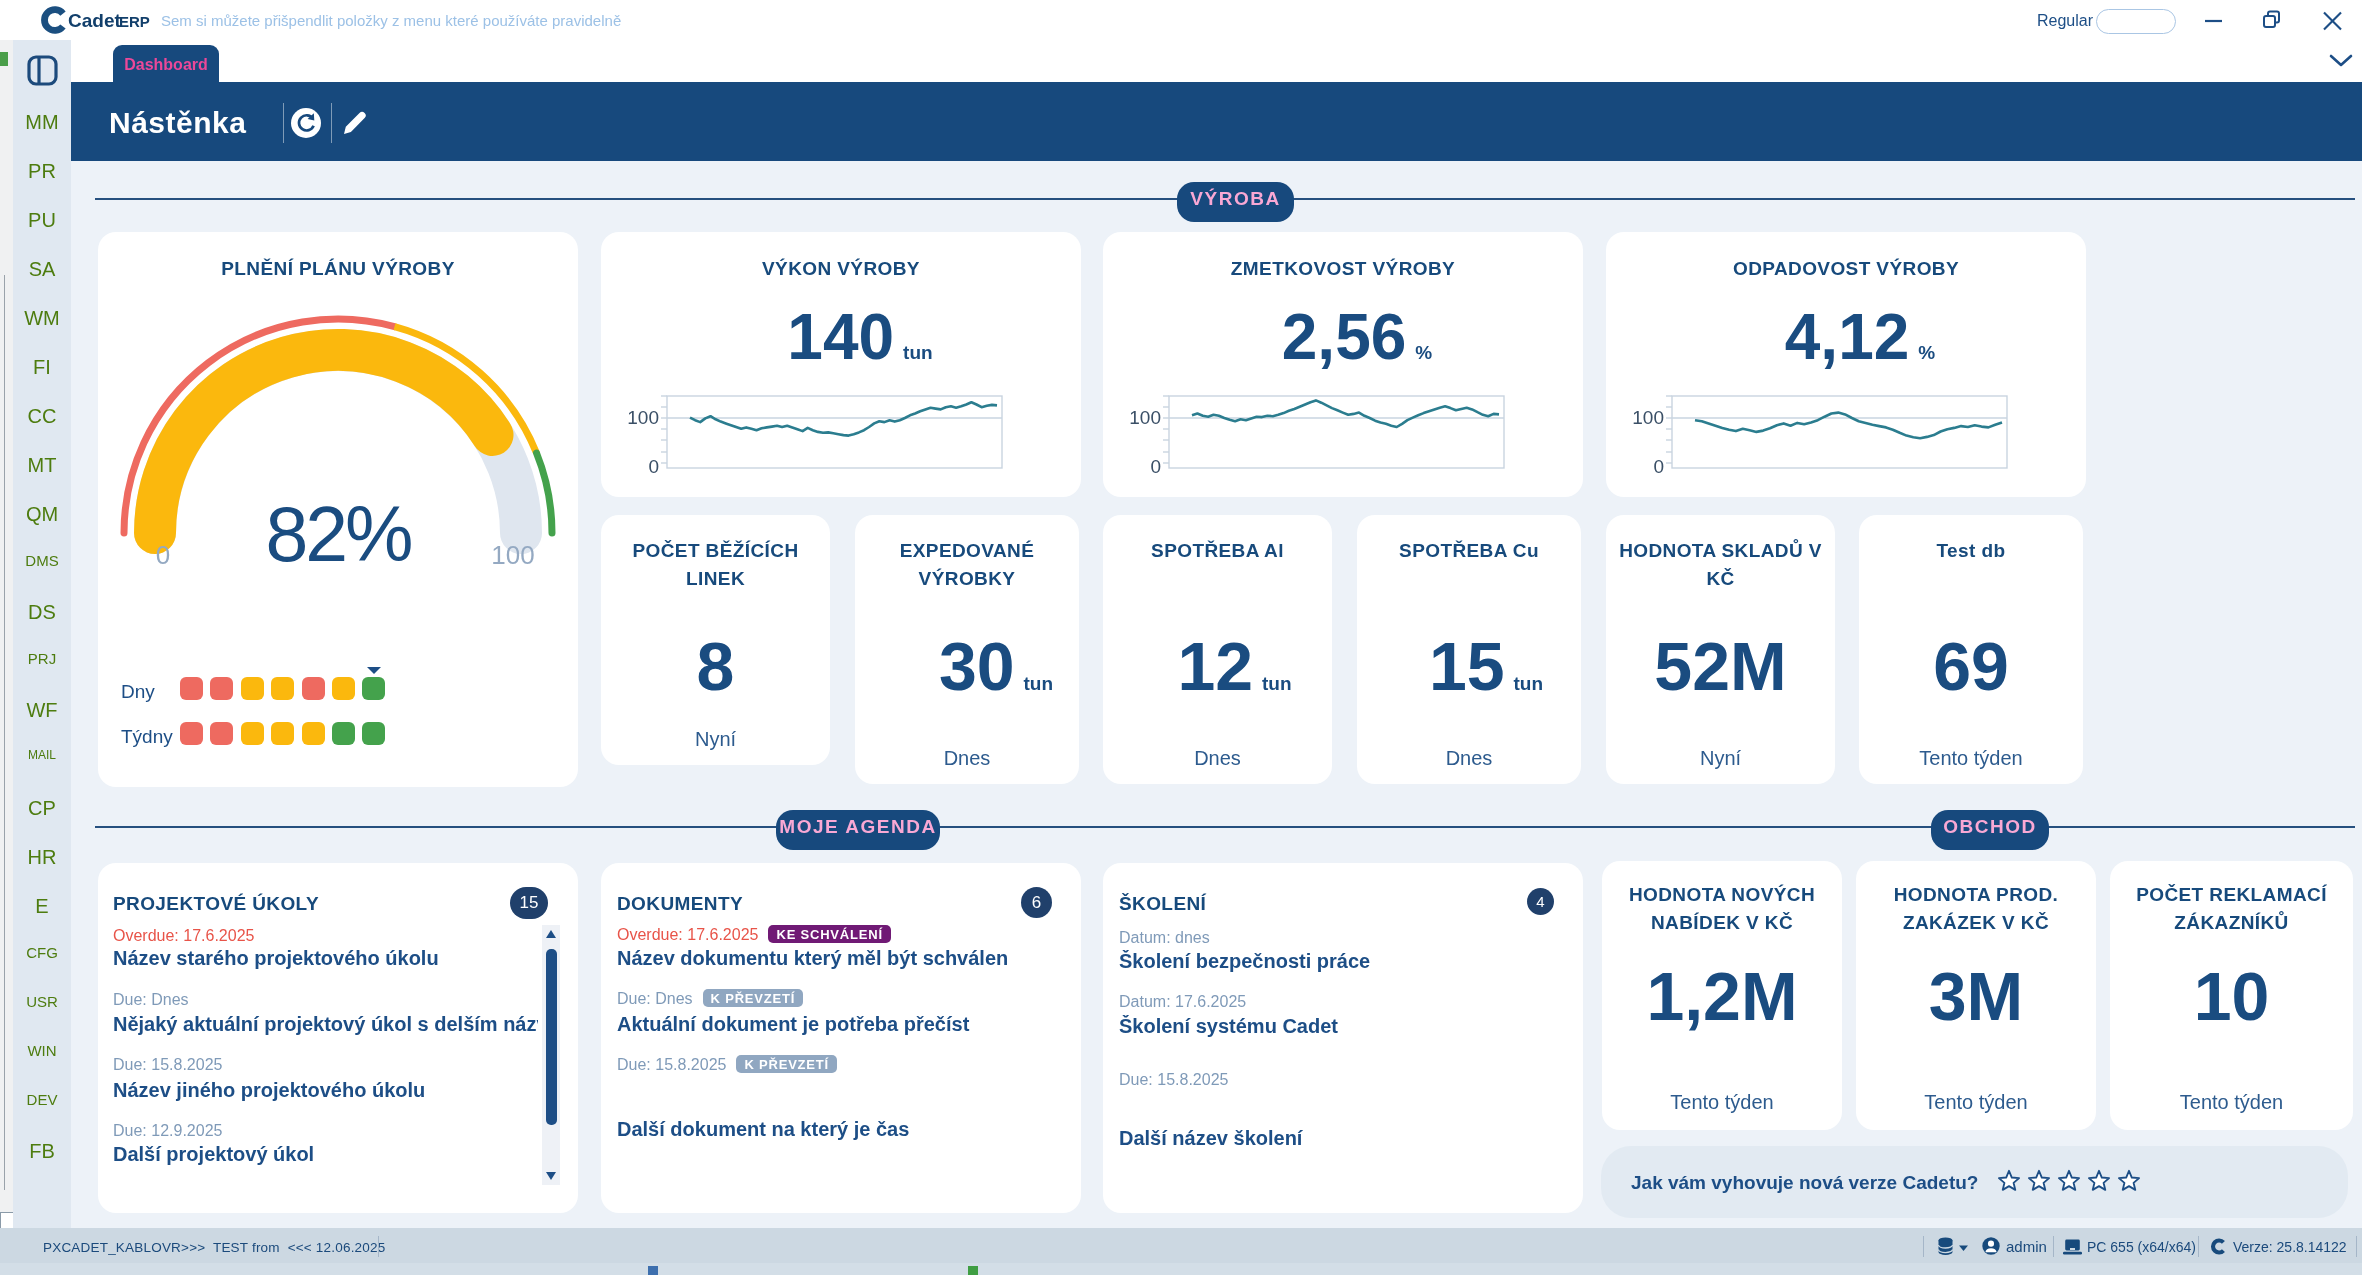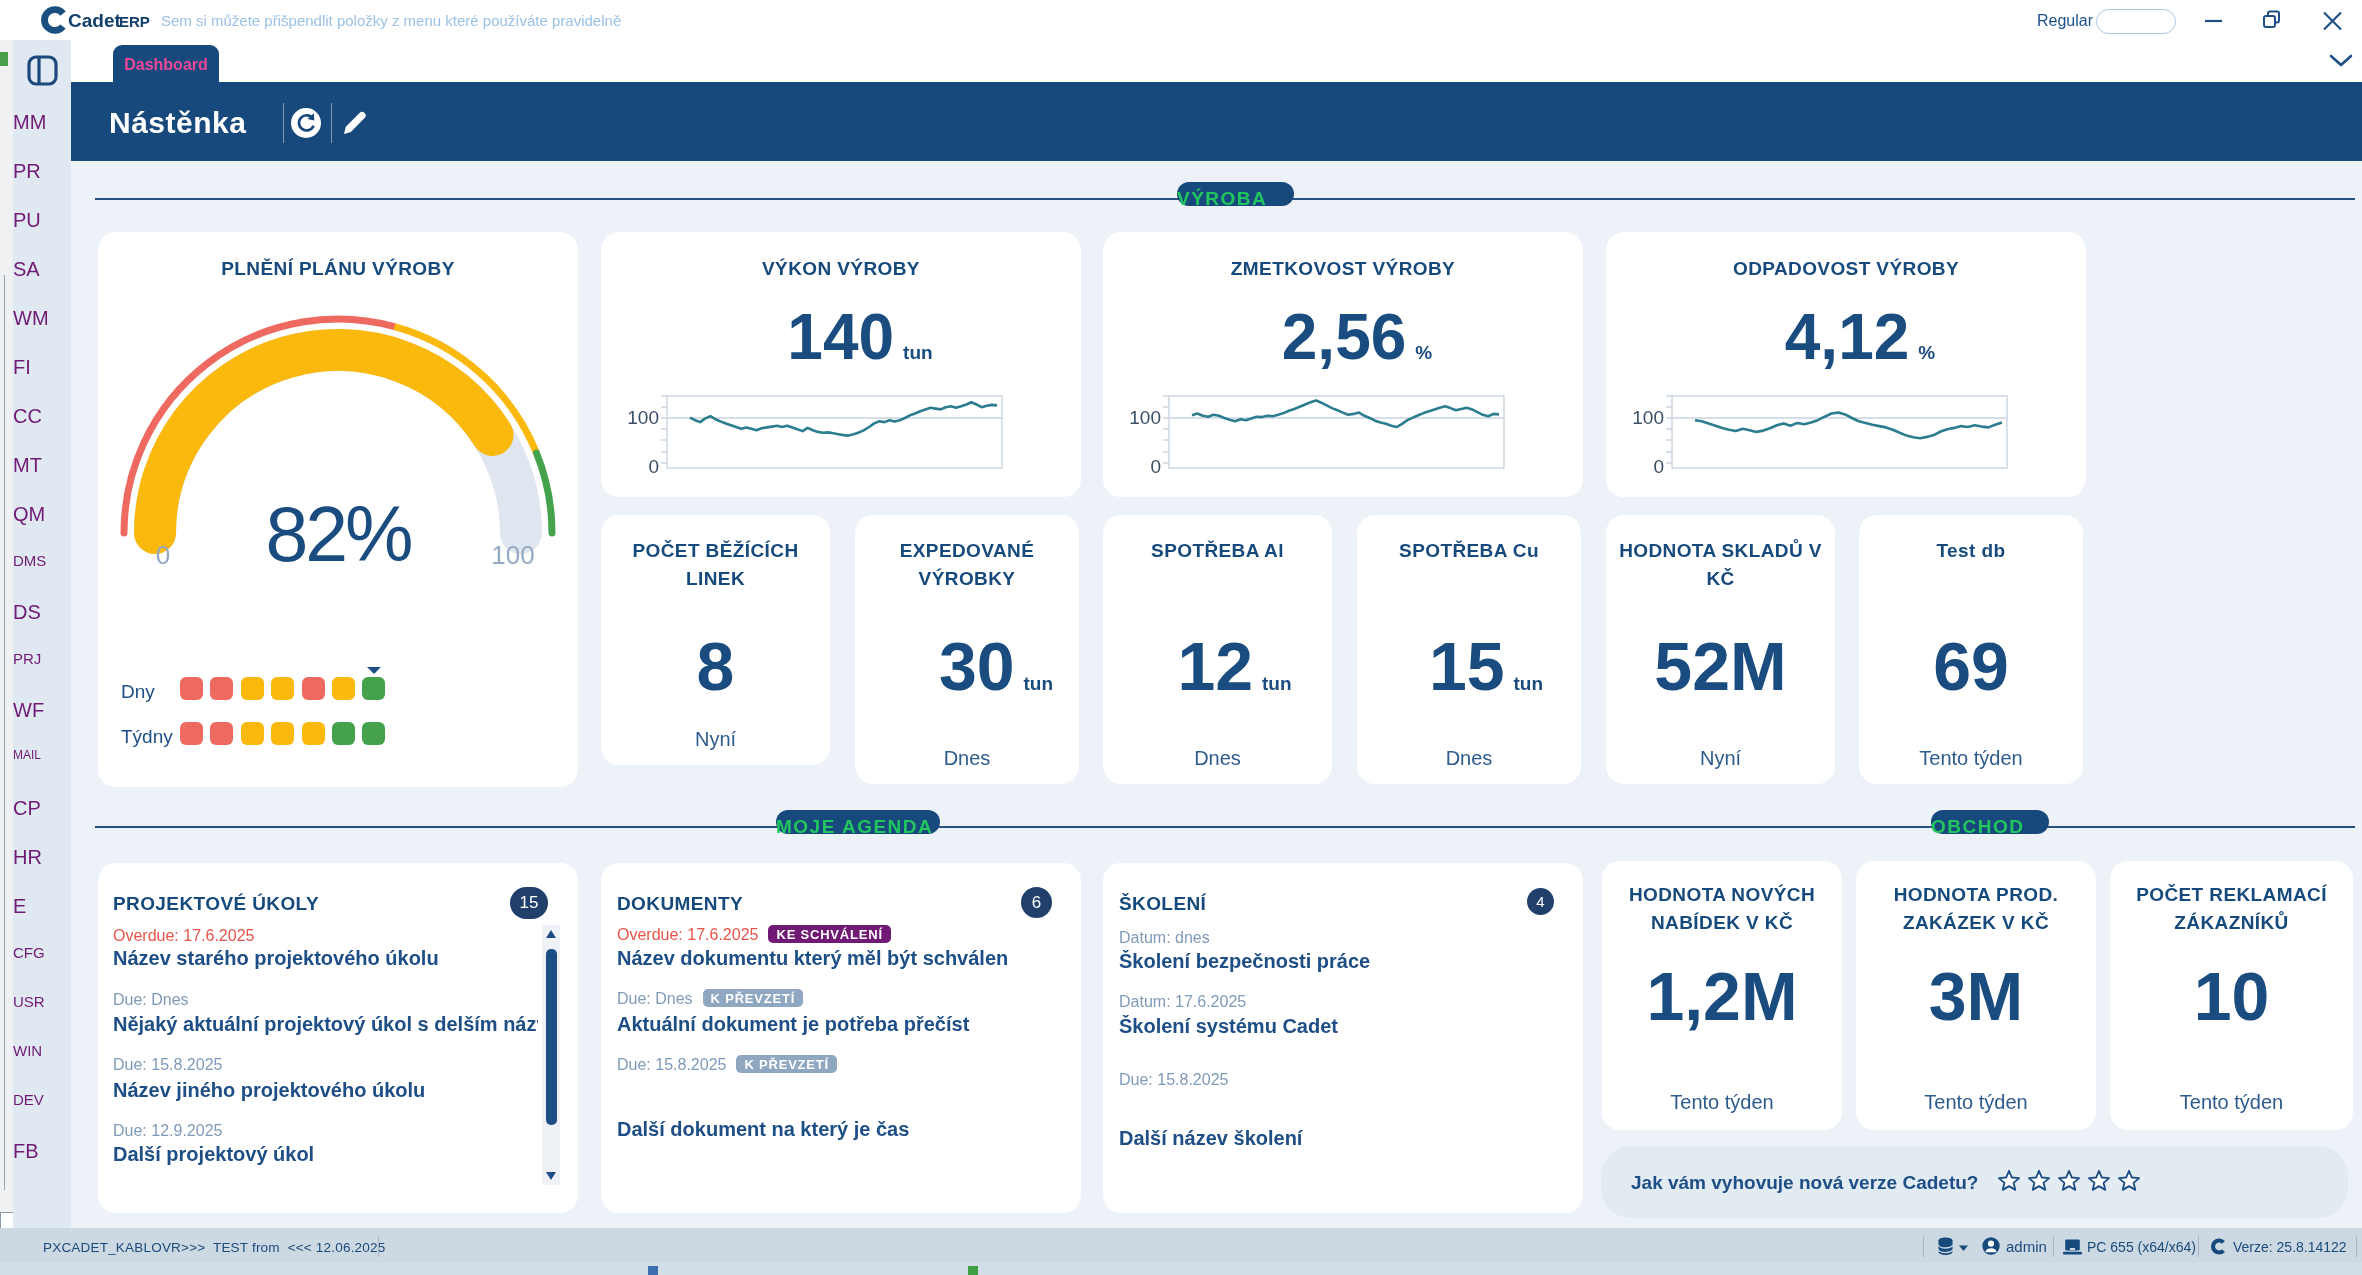--- a/index.html
+++ b/index.html
@@ -2,26 +2,26 @@
 <html><head><meta charset="utf-8"><style>
 * {margin:0;padding:0;box-sizing:border-box}
 body {font-family:"Liberation Sans", sans-serif; width:2362px;height:1275px;position:relative;overflow:hidden;background:#fff}
 .abs {position:absolute}
 .card {position:absolute;background:#ffffff;border-radius:18px}
 .ct {position:absolute;width:100%;text-align:center;font-size:19px;font-weight:bold;letter-spacing:0.4px;color:#174a7c}
 .sct {position:absolute;width:100%;text-align:center;font-size:19px;font-weight:bold;letter-spacing:0.4px;color:#174a7c;line-height:28px}
 .scnum {position:absolute;top:112px;width:100%;text-align:center;font-size:68px;font-weight:bold;color:#1a4c80}
 .unit {font-size:19px;font-weight:bold;margin-left:9px}
 .scbot {position:absolute;bottom:14px;width:100%;text-align:center;font-size:20px;color:#2d5b8e}
-.pill {position:absolute;background:#17497d;color:#22c55e;font-weight:bold;font-size:19px;letter-spacing:1.5px;text-align:left;border-radius:17px;line-height:34px;height:24px}
+.pill {position:absolute;background:#17497d;color:#f9a8d4;font-weight:bold;font-size:19px;letter-spacing:1.5px;text-align:center;border-radius:17px;line-height:34px;height:40px}
 .due {font-size:16px;color:#7f9ab8}
 .itt {font-size:20px;font-weight:bold;color:#1d4e86;white-space:nowrap;overflow:hidden}
 .tag {display:inline-block;font-size:13px;font-weight:bold;color:#fff;letter-spacing:0.8px;border-radius:5px;padding:2px 8px 1px;vertical-align:1px;margin-left:10px}
 .badge {position:absolute;border-radius:50%;background:#20406b;color:#fff;text-align:center}
-.sbi {position:absolute;width:58px;text-align:left;color:#701a75;font-weight:500}
+.sbi {position:absolute;width:58px;text-align:center;color:#4d7c0f;font-weight:500}
 </style></head><body>
 
 <div class="abs" style="left:0;top:0;width:2362px;height:82px;background:#fff"></div>
 
 <div class="abs" style="left:0;top:40px;width:13px;height:1190px;background:#f0f1f2"></div>
 <div class="abs" style="left:0;top:52px;width:8px;height:14px;background:#4a9e4a"></div>
 <div class="abs" style="left:4px;top:275px;width:1px;height:915px;background:#9aa2aa"></div>
 <div class="abs" style="left:0;top:1212px;width:26px;height:28px;background:#fff;border:1px solid #8a9aa8"></div>
 
 <div class="abs" style="left:13px;top:40px;width:58px;height:1190px;background:#e0e8f1"></div>

